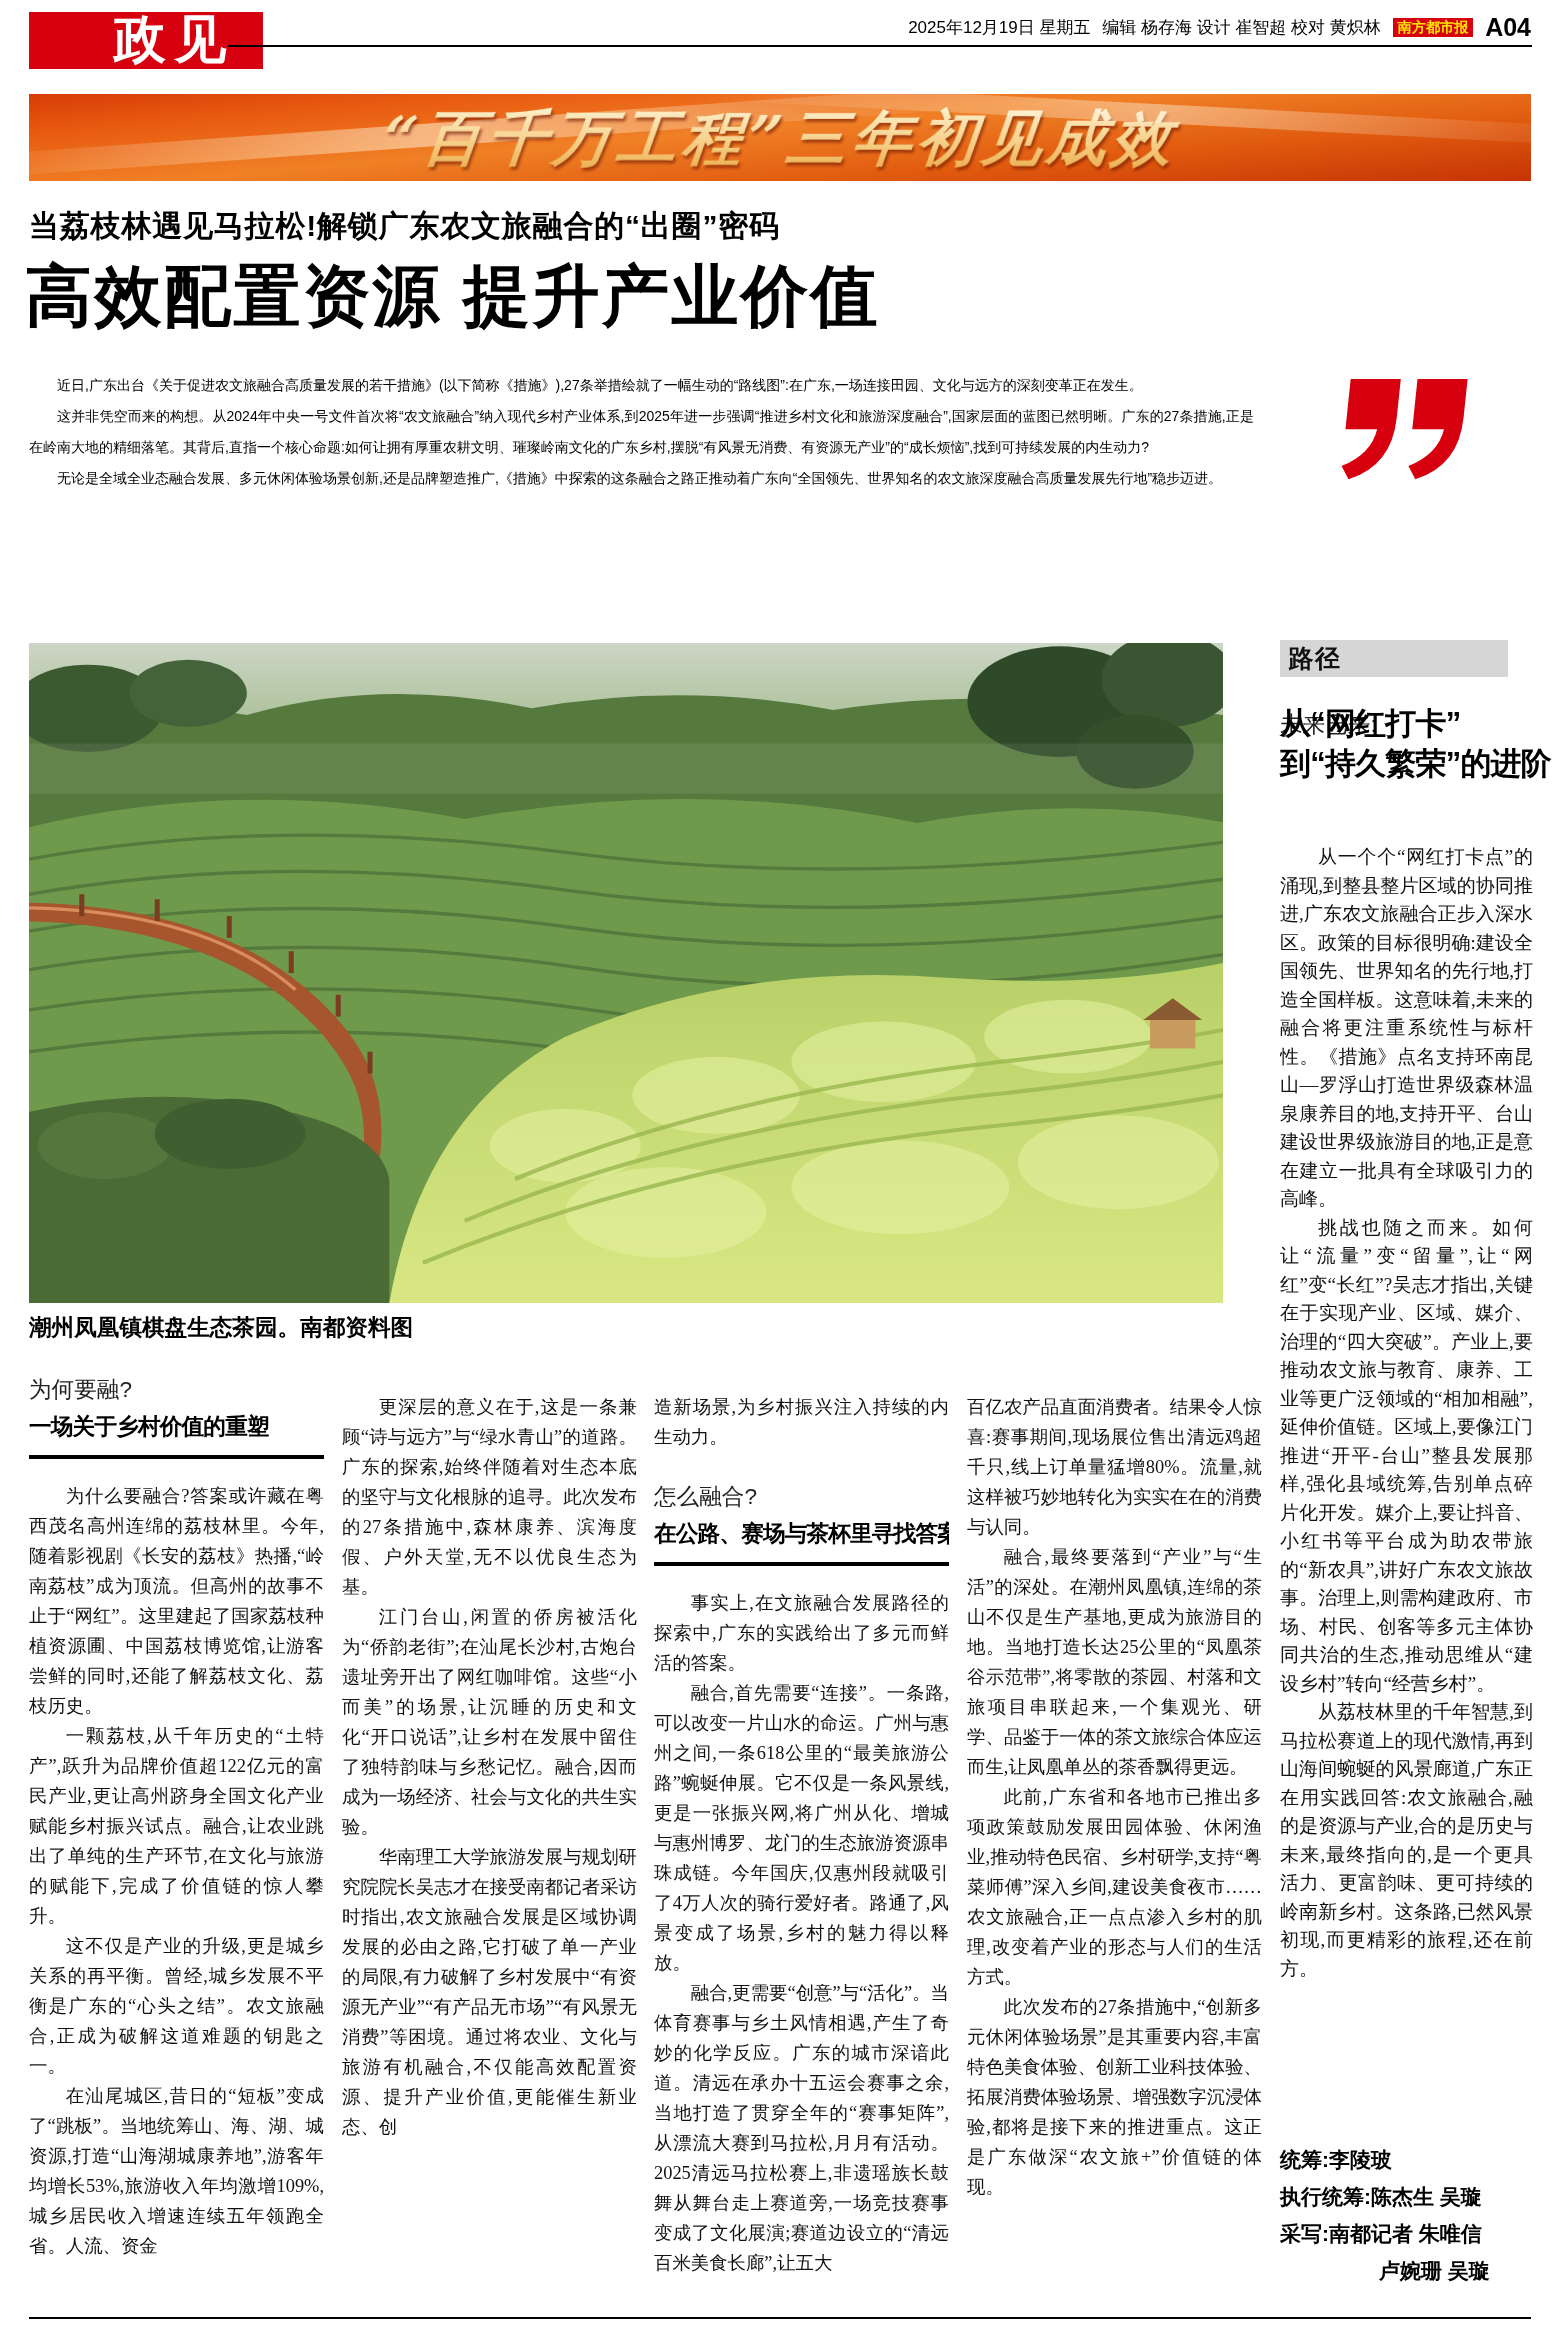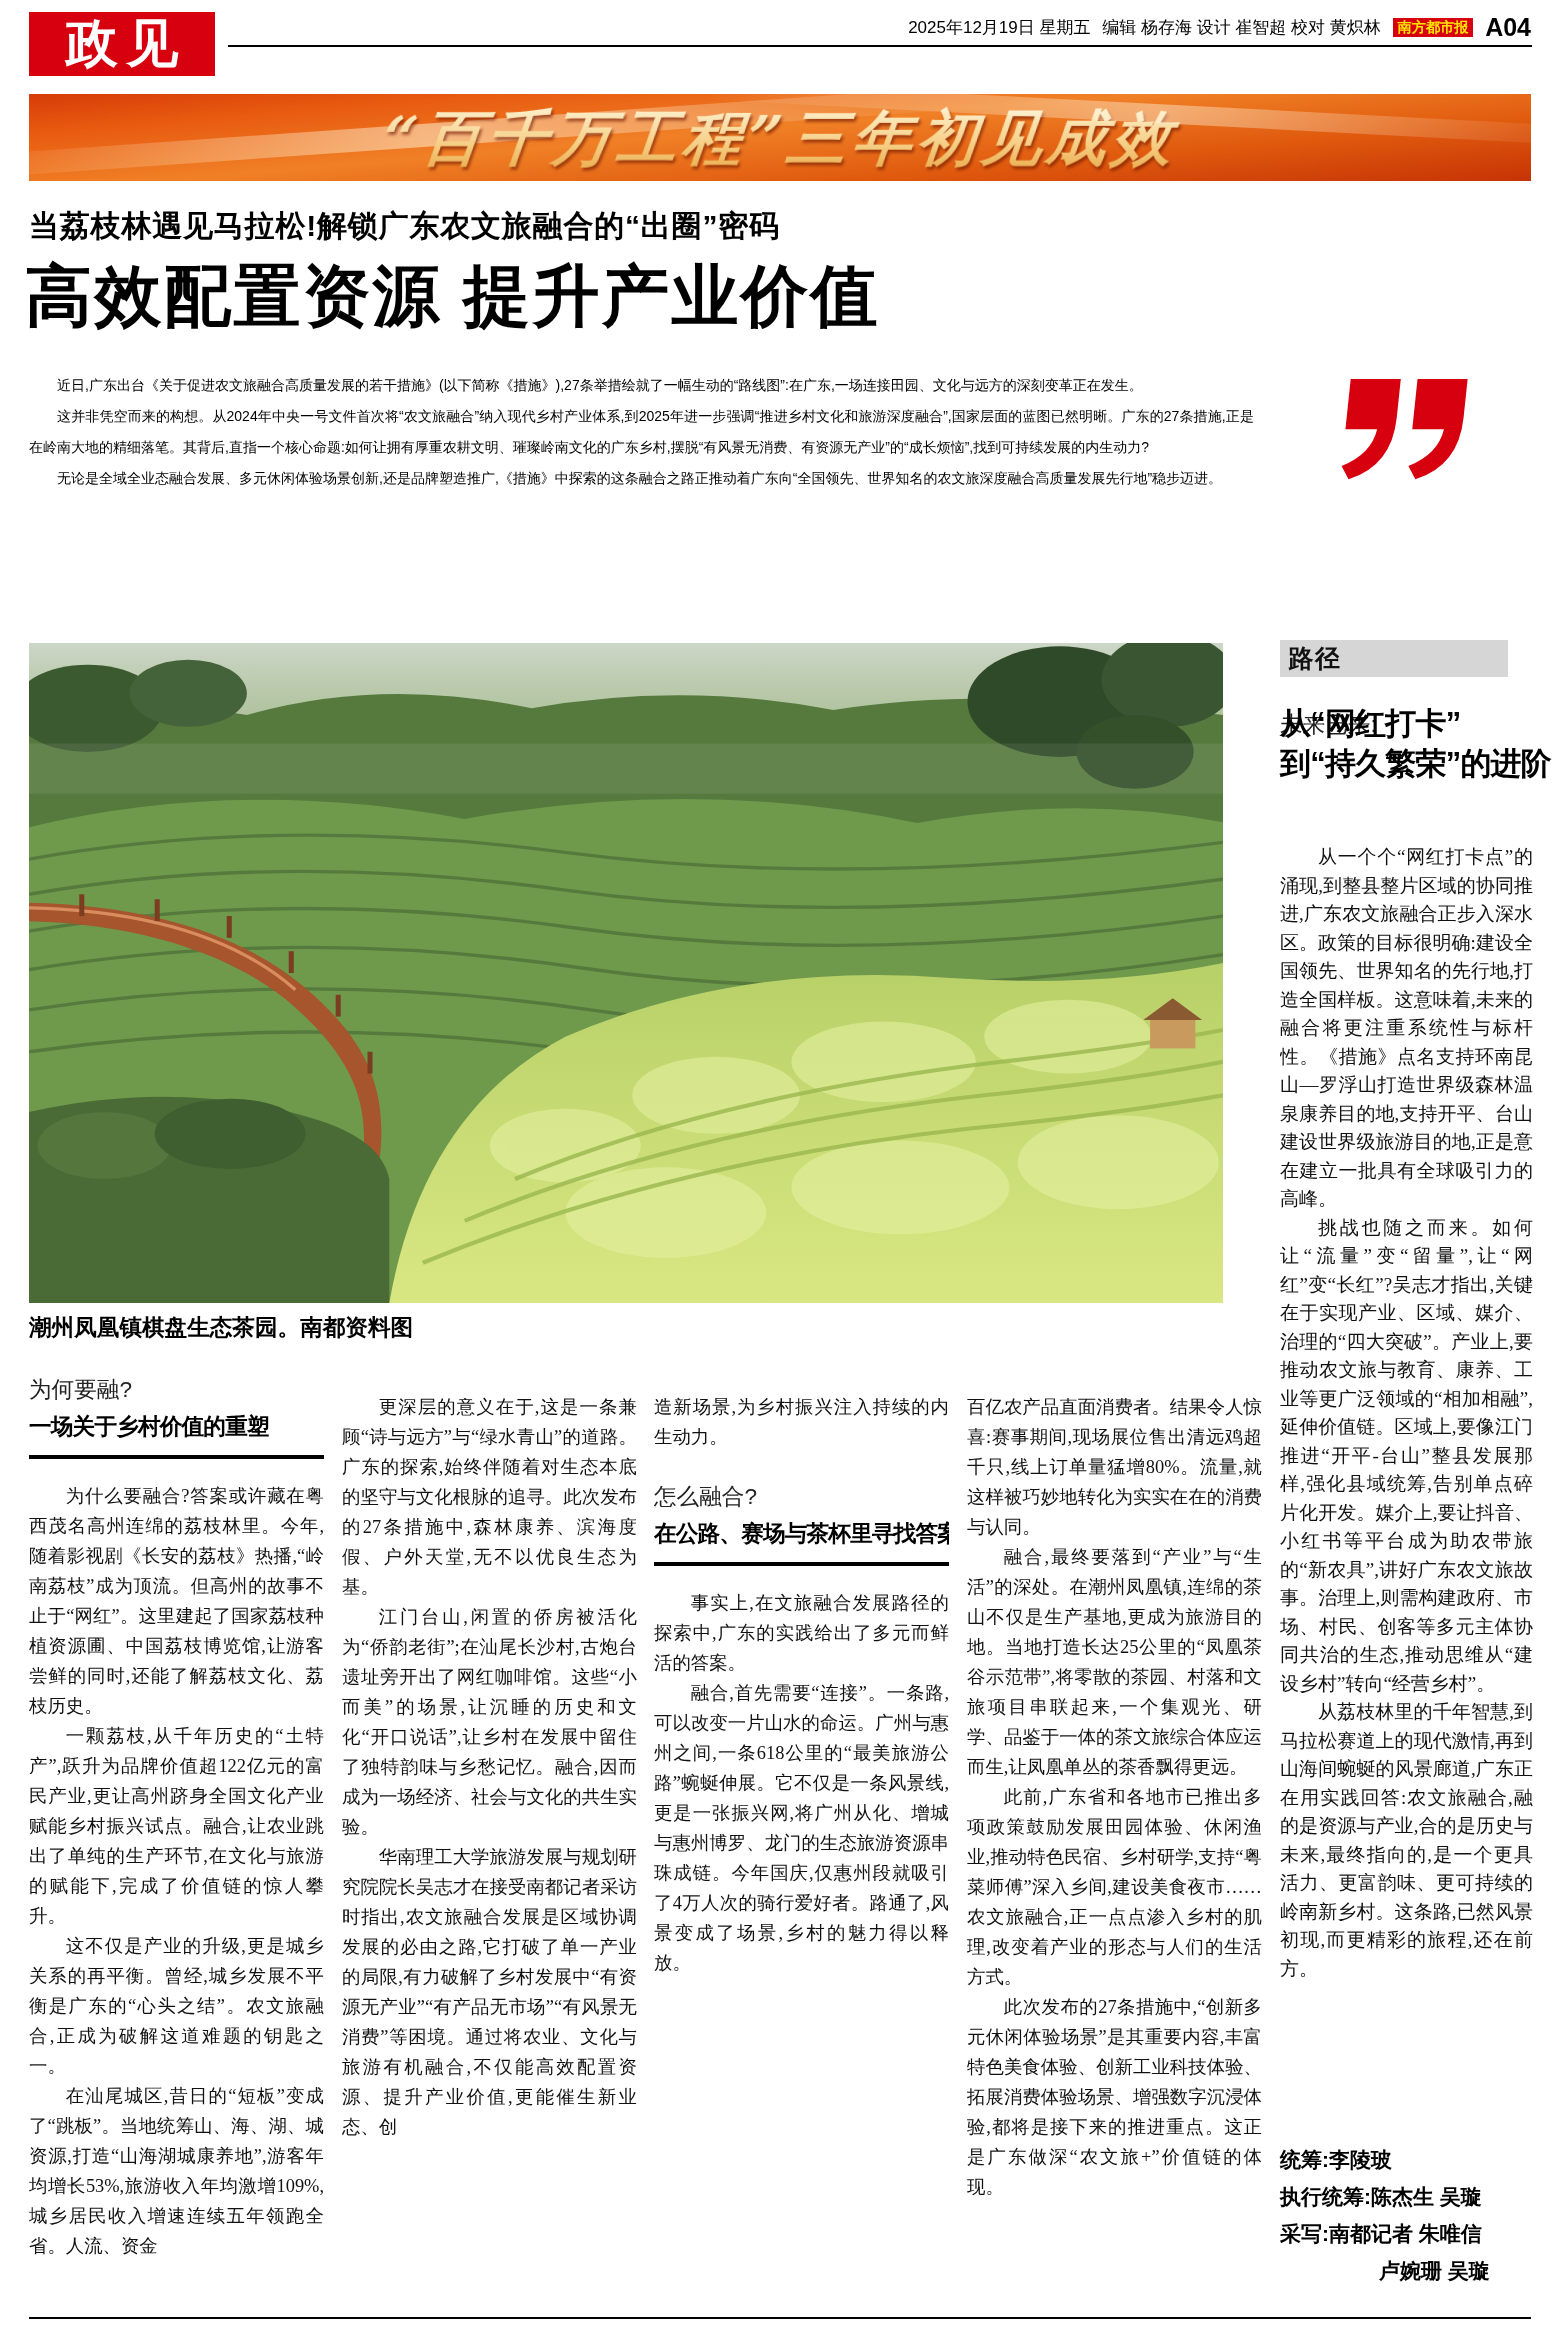--- a/index.html
+++ b/index.html
@@ -1,21 +1,21 @@
 <!DOCTYPE html>
 <html style="font-size:13.4px"><head>
 <meta charset="utf-8">
 <style>
   html,body{margin:0;padding:0;background:#ffffff;}
   #page{position:relative;width:1560px;height:2342px;background:#fff;overflow:hidden;
         font-family:"Liberation Serif", serif;color:#111;}
 
   
-  .section-box{position:absolute;left:29px;top:11.7px;width:186px;height:64px;background:#d7000f;
-    display:flex;align-items:center;justify-content:center;}
+  .section-box{position:absolute;left:29px;top:11.7px;width:186px;height:57px;background:#d7000f;
+    display:flex;align-items:center;justify-content:center;padding-left:48px;}
   .section-box span{font-family:"Liberation Sans",sans-serif;font-weight:900;font-size:52px;
     color:#fff;letter-spacing:8.4px;text-indent:8.4px;}
   .dateline{position:absolute;right:29px;top:13.4px;display:flex;align-items:center;gap:11.7px;
     font-family:"Liberation Sans",sans-serif;font-size:17px;color:#000;white-space:nowrap;margin-left:44px;}
   .masthead-tag{background:#d7000f;color:#ffe400;font-weight:bold;font-size:14.2px;
     padding:1px 5px;line-height:1.2;}
   .page-num{font-weight:900;font-size:25px;font-family:"Liberation Sans",sans-serif;}
   .head-rule{position:absolute;left:228px;right:28px;top:45px;height:1.7px;background:#000;}
 
   
@@ -200,20 +200,21 @@
   </div>
 
   <div class="col" id="col3">
     <p class="cont">造新场景,为乡村振兴注入持续的内生动力。</p>
     <div class="sec-gap"></div>
     <p class="sec-kicker">怎么融合?</p>
     <p class="sec-title">在公路、赛场与茶杯里寻找答案</p>
     <div class="sec-rule"></div>
     <p>事实上,在文旅融合发展路径的探索中,广东的实践给出了多元而鲜活的答案。</p>
     <p>融合,首先需要“连接”。一条路,可以改变一片山水的命运。广州与惠州之间,一条618公里的“最美旅游公路”蜿蜒伸展。它不仅是一条风景线,更是一张振兴网,将广州从化、增城与惠州博罗、龙门的生态旅游资源串珠成链。今年国庆,仅惠州段就吸引了4万人次的骑行爱好者。路通了,风景变成了场景,乡村的魅力得以释放。</p>
+    <p>融合,更需要“创意”与“活化”。当体育赛事与乡土风情相遇,产生了奇妙的化学反应。广东的城市深谙此道。清远在承办十五运会赛事之余,当地打造了贯穿全年的“赛事矩阵”,从漂流大赛到马拉松,月月有活动。2025清远马拉松赛上,非遗瑶族长鼓舞从舞台走上赛道旁,一场竞技赛事变成了文化展演;赛道边设立的“清远百米美食长廊”,让五大</p>
   </div>
 
   <div class="col" id="col4">
     <p class="cont">百亿农产品直面消费者。结果令人惊喜:赛事期间,现场展位售出清远鸡超千只,线上订单量猛增80%。流量,就这样被巧妙地转化为实实在在的消费与认同。</p>
     <p>融合,最终要落到“产业”与“生活”的深处。在潮州凤凰镇,连绵的茶山不仅是生产基地,更成为旅游目的地。当地打造长达25公里的“凤凰茶谷示范带”,将零散的茶园、村落和文旅项目串联起来,一个集观光、研学、品鉴于一体的茶文旅综合体应运而生,让凤凰单丛的茶香飘得更远。</p>
     <p>此前,广东省和各地市已推出多项政策鼓励发展田园体验、休闲渔业,推动特色民宿、乡村研学,支持“粤菜师傅”深入乡间,建设美食夜市……农文旅融合,正一点点渗入乡村的肌理,改变着产业的形态与人们的生活方式。</p>
     <p>此次发布的27条措施中,“创新多元休闲体验场景”是其重要内容,丰富特色美食体验、创新工业科技体验、拓展消费体验场景、增强数字沉浸体验,都将是接下来的推进重点。这正是广东做深“农文旅+”价值链的体现。</p>
   </div>
 
   <div class="side-label">

